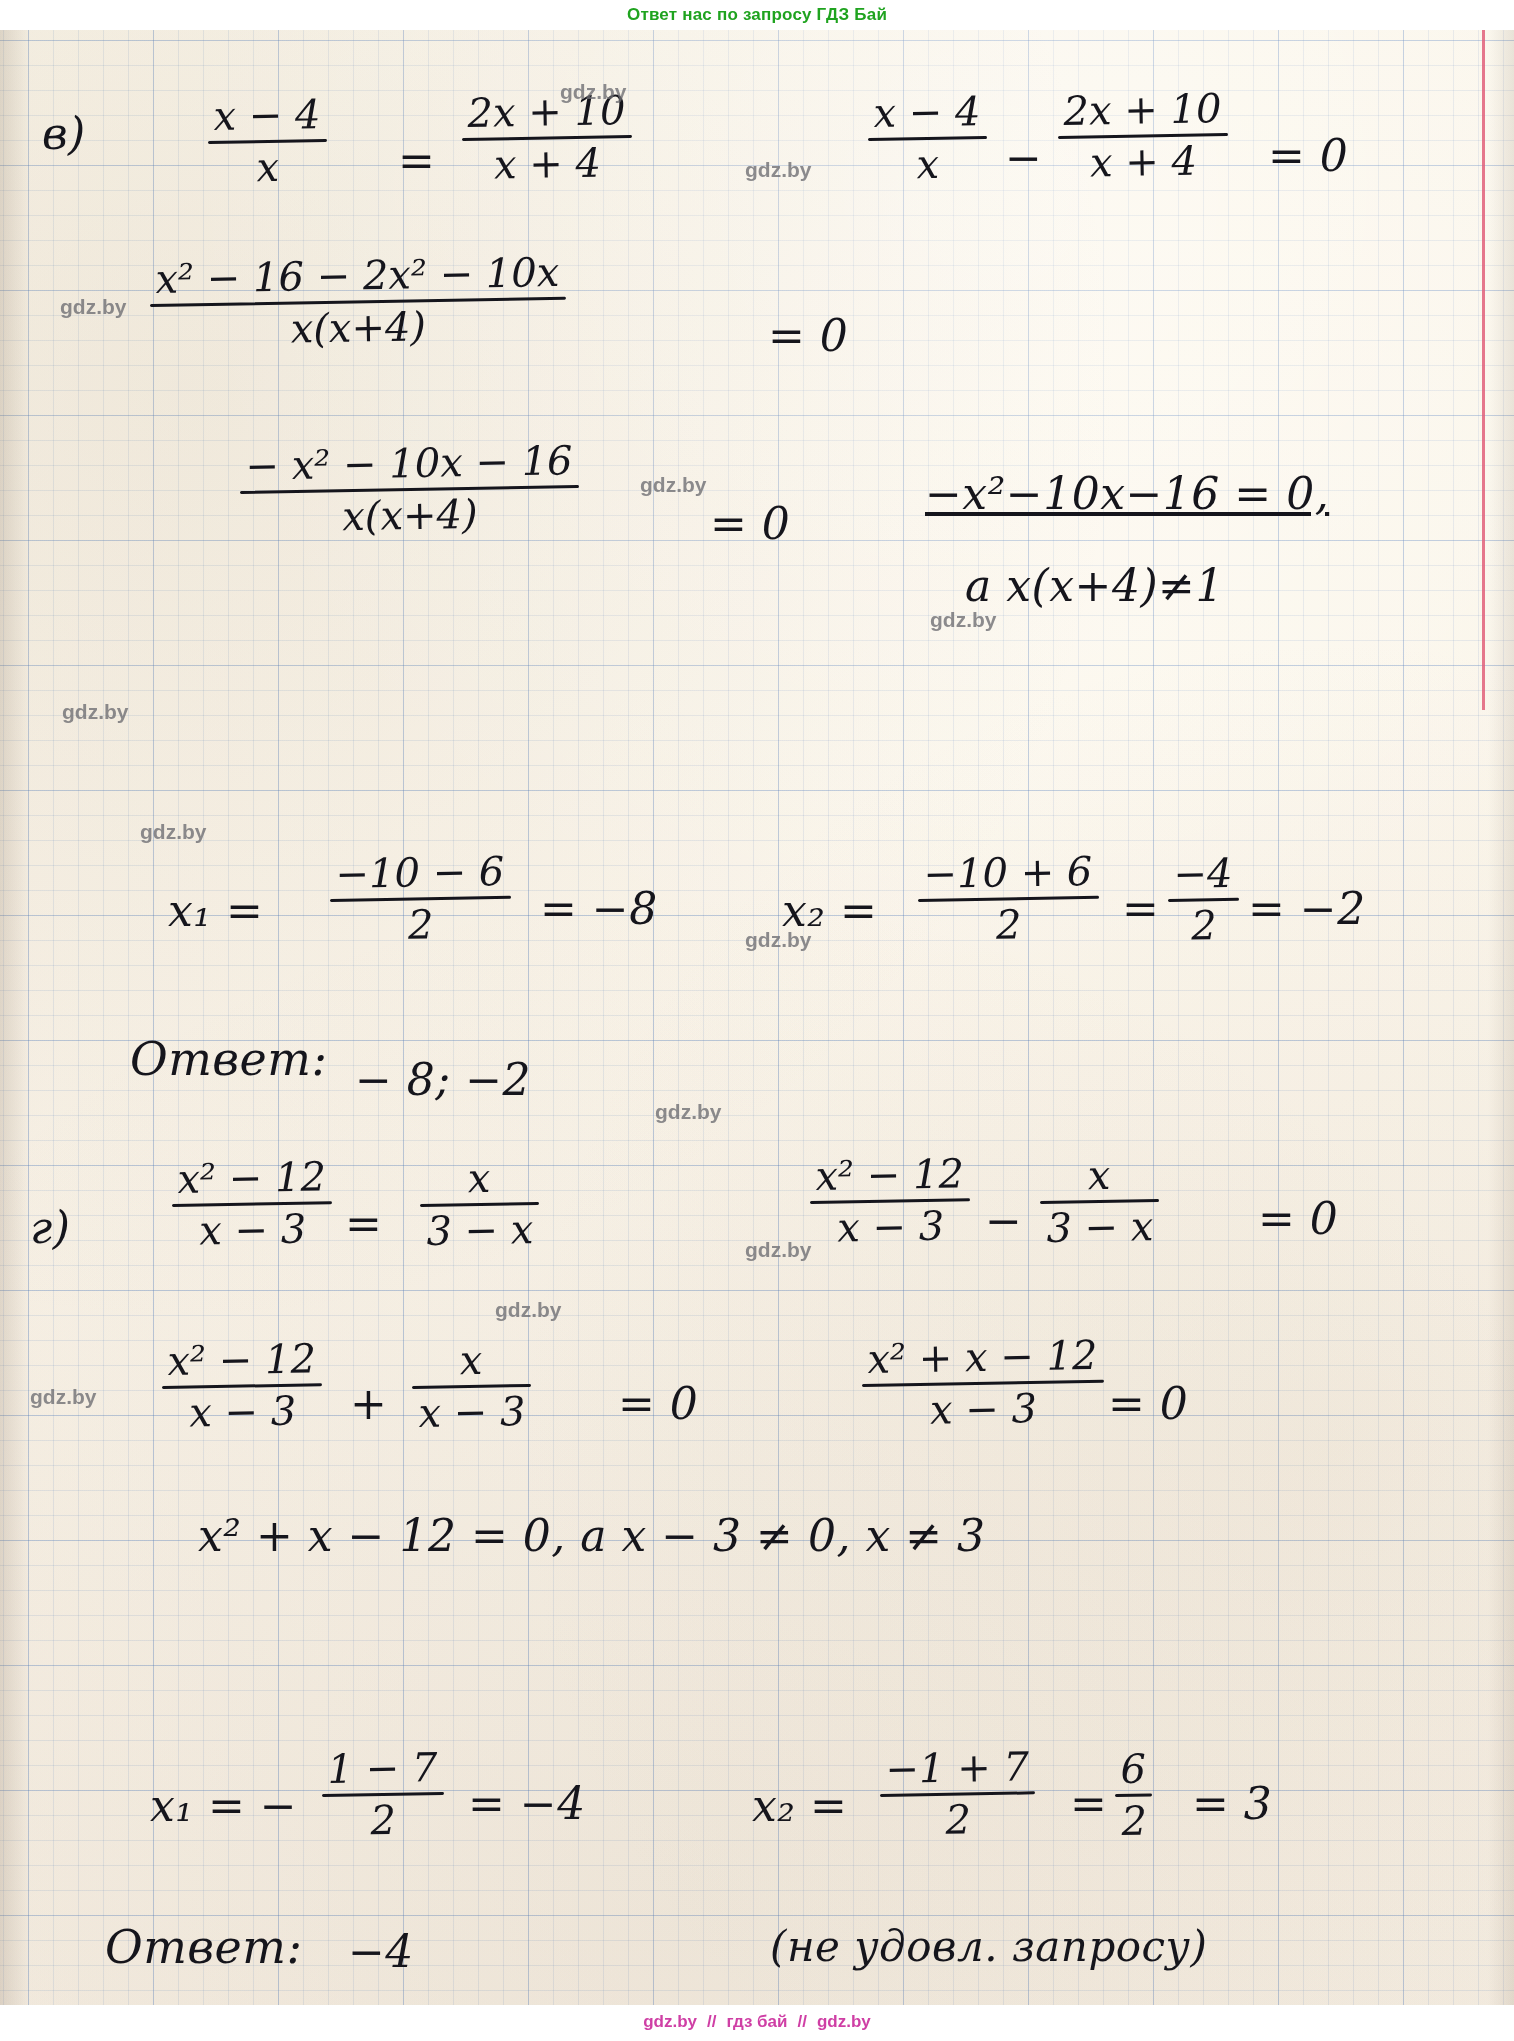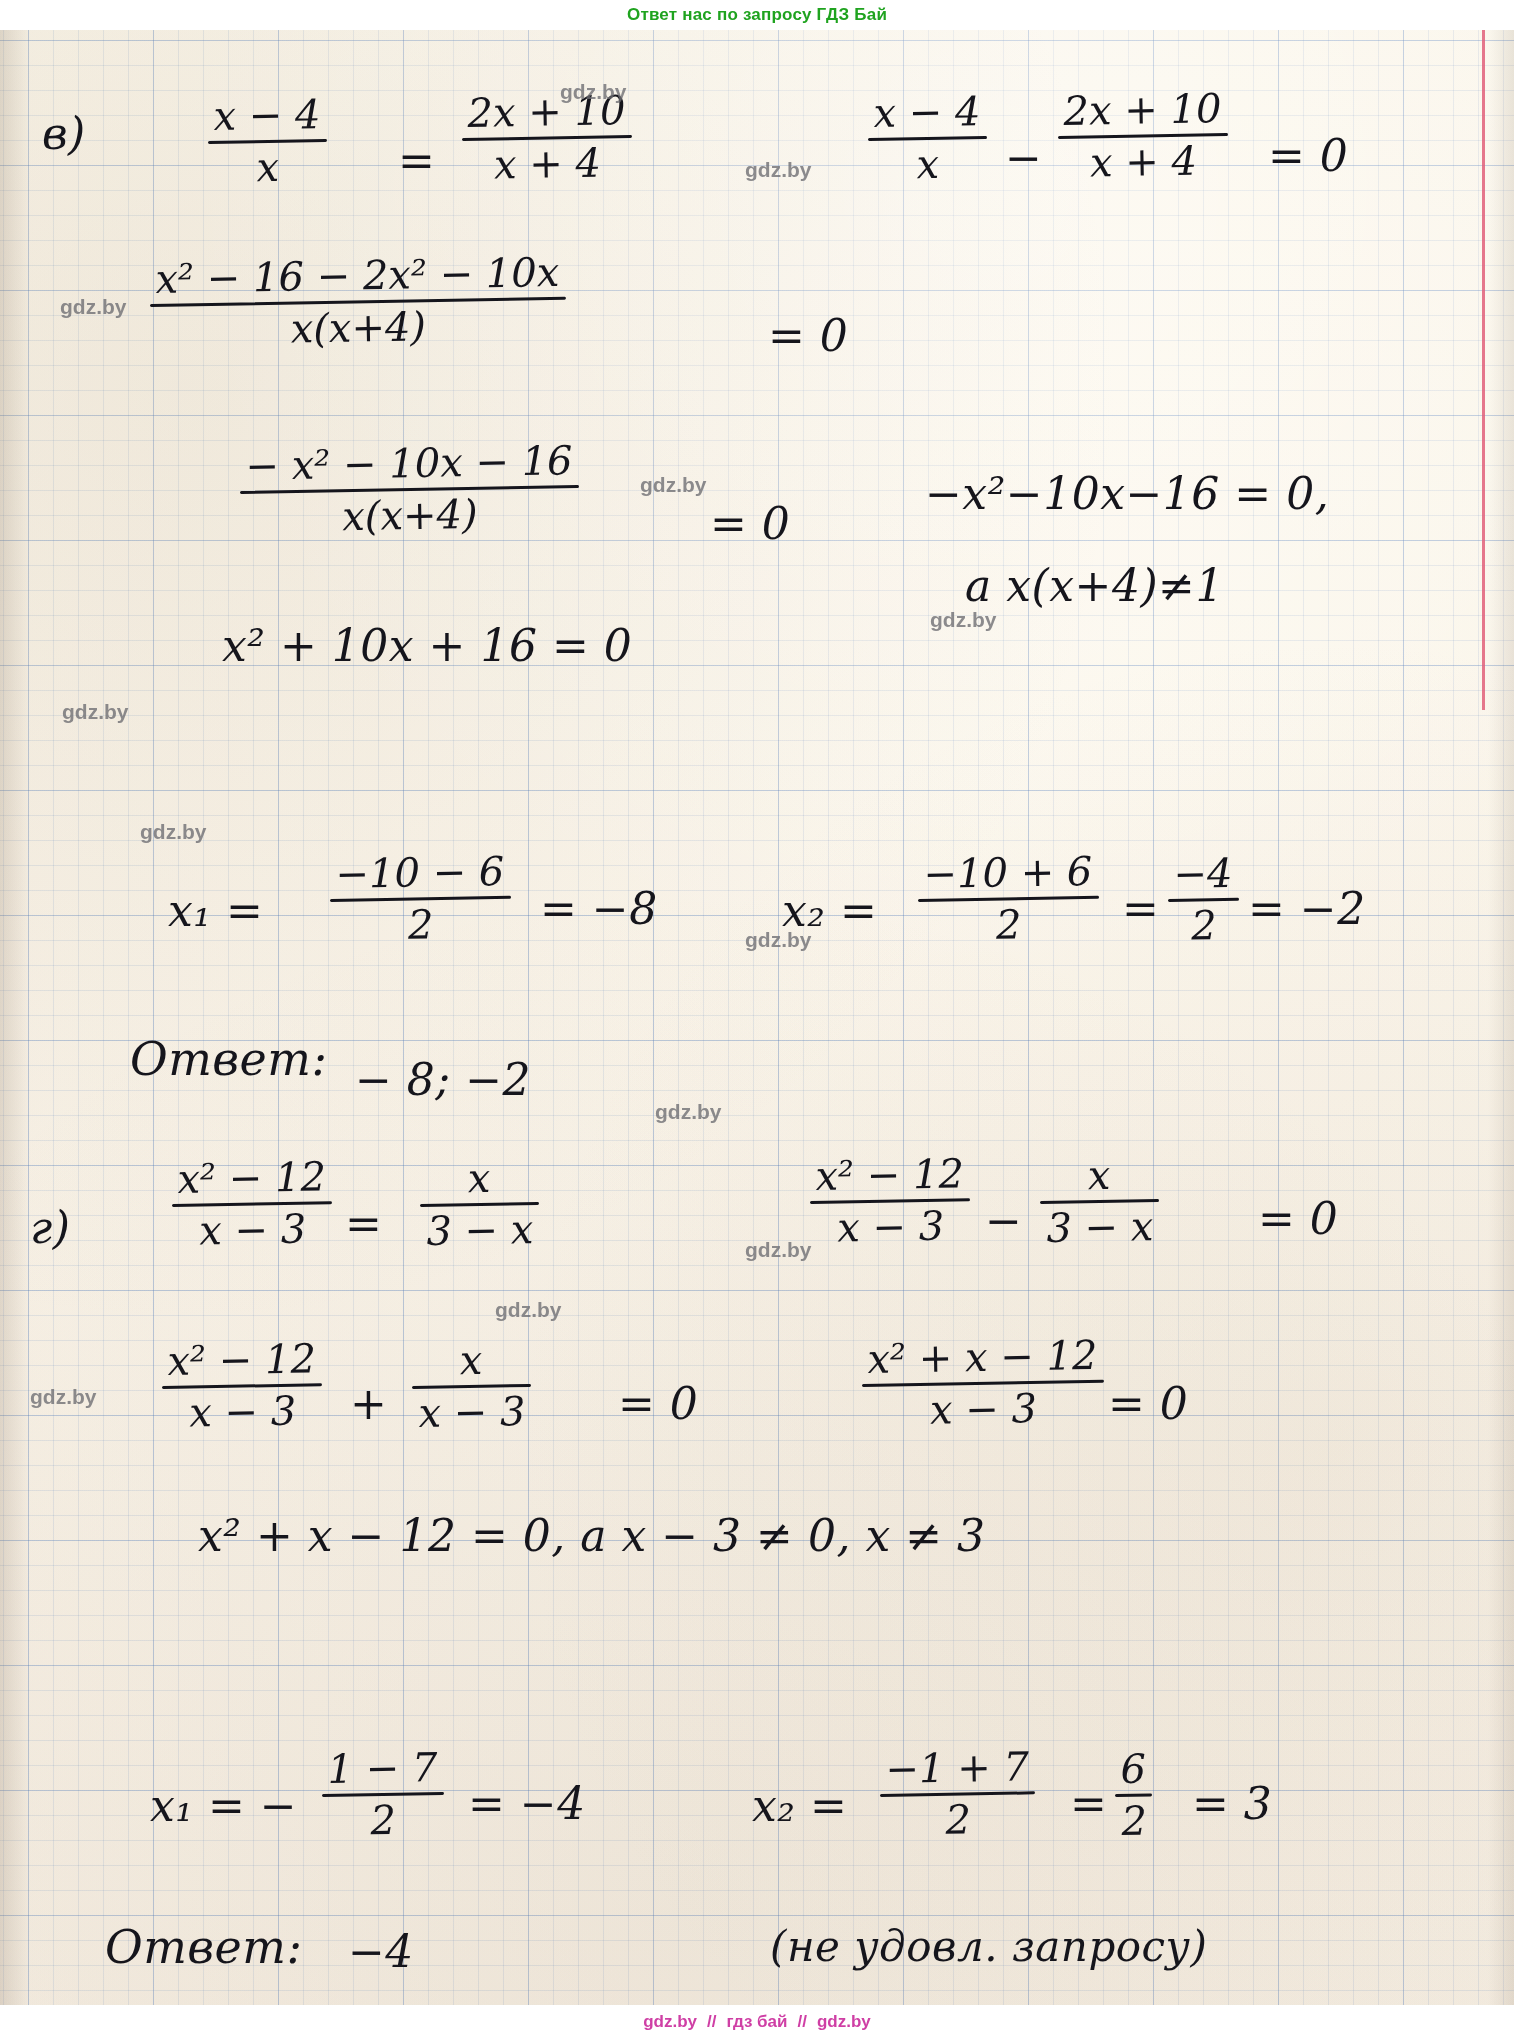--- a/index.html
+++ b/index.html
@@ -220,24 +220,23 @@
   </div>
   <div class="hw s3" style="left:768px; top:280px;">= 0</div>
 
   <div class="frac f40" style="left:240px; top:415px; transform: rotate(-1deg);">
     <div class="num">− x² − 10x − 16</div>
     <div class="bar"></div>
     <div class="den">x(x+4)</div>
   </div>
   <div class="hw s3" style="left:710px; top:468px;">= 0</div>
 
-  <div class="hw s3" style="left:925px; top:438px;">−x²−10x−16 = 0,</div>
+  <div class="hw s3" style="left:925px; top:438px;text-decoration:underline;">−x²−10x−16 = 0,</div>
   <div class="hw s3" style="left:965px; top:530px;">а     x(x+4)≠1</div>
 
-  <div class="hw s3" style="left:222px; top:590px;">x² + 10x + 16 = 0</div>
 
 
   <div class="hw s3" style="left:168px; top:855px;">x₁ =</div>
   <div class="frac f40" style="left:330px; top:823px; transform: rotate(-1deg);">
     <div class="num">−10 − 6</div>
     <div class="bar"></div>
     <div class="den">2</div>
   </div>
   <div class="hw s3" style="left:540px; top:853px;">= −8</div>
 

